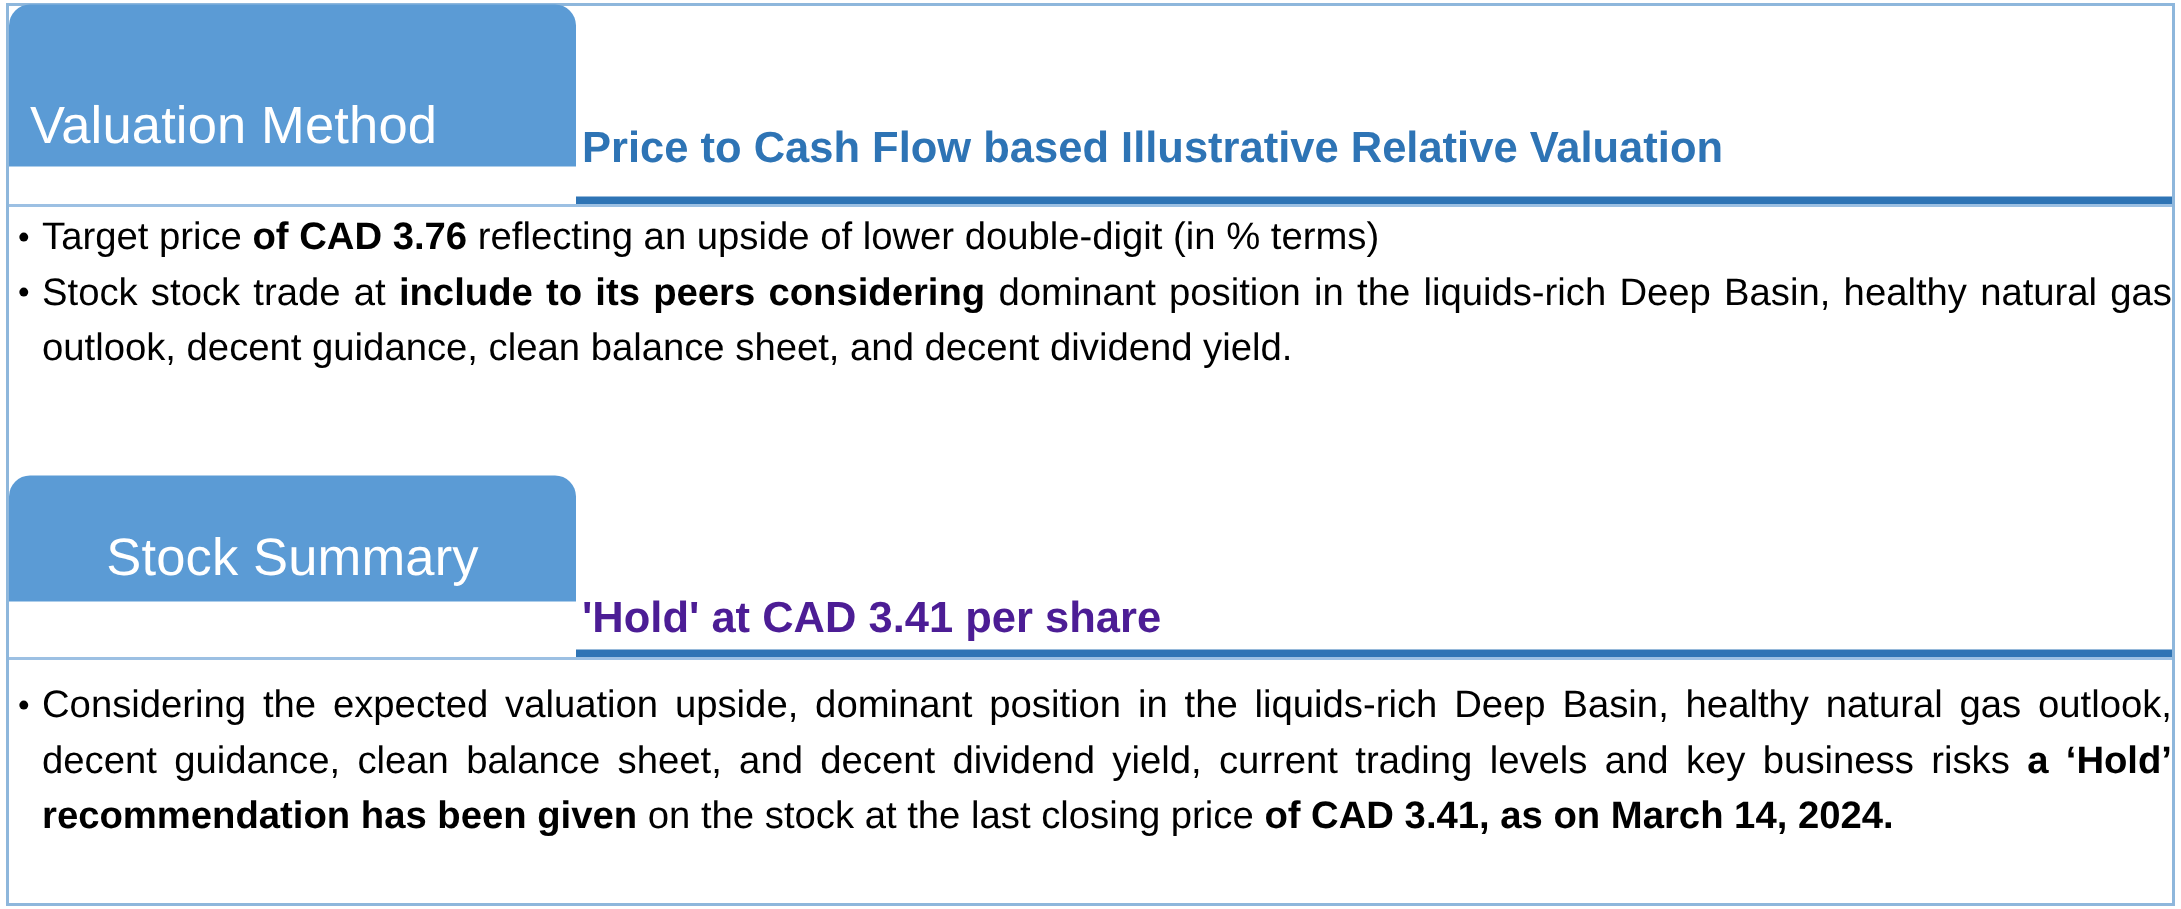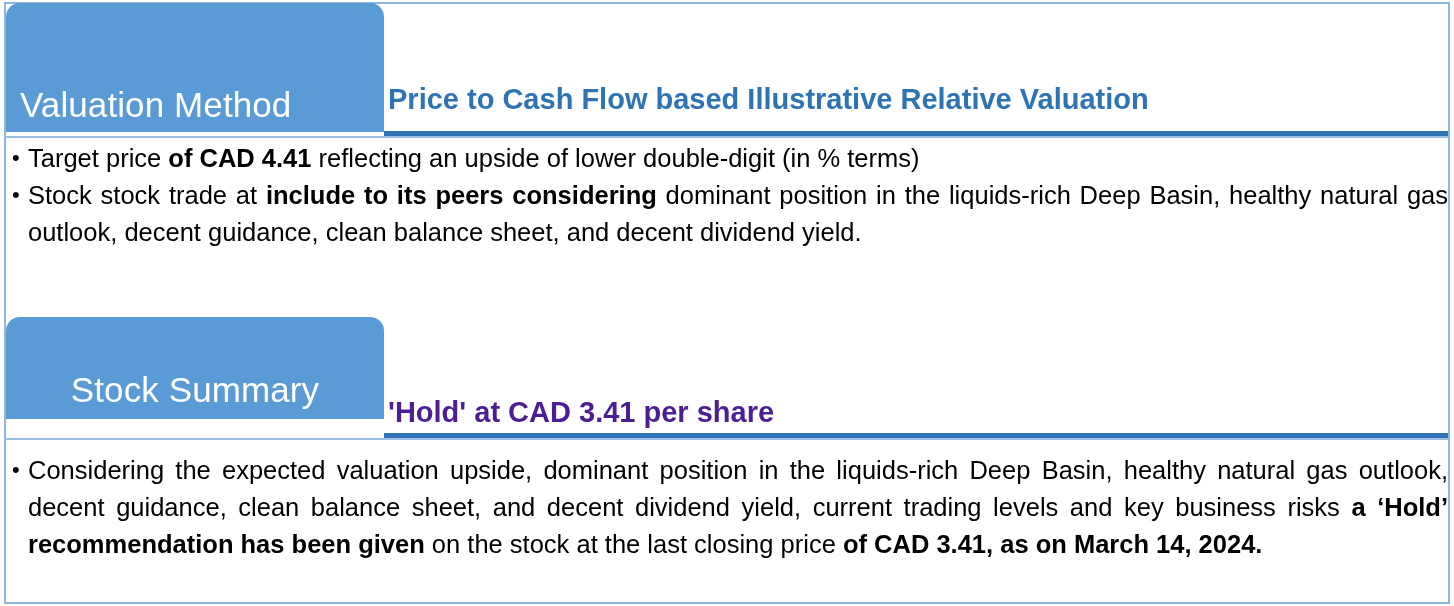--- a/index.html
+++ b/index.html
@@ -42,31 +42,31 @@
     align-items: flex-end;
     justify-content: center;
     padding-bottom: 7px;
     font-family: "Liberation Sans", sans-serif;
   }
 
   .tab-1 {
     left: 6px;
     top: 3px;
     width: 378px;
-    height: 129px;
+    height: 108px;
     border-radius: 14px 14px 0 0;
     justify-content: flex-start;
     padding-left: 14px;
   }
 
   .tab-2 {
     left: 6px;
     top: 317px;
     width: 378px;
-    height: 102px;
+    height: 84px;
     border-radius: 14px 14px 0 0;
     justify-content: center;
     padding-bottom: 9px;
   }
 
   
   .heading {
     position: absolute;
     color: #2E74B5;
     font-weight: bold;
@@ -149,21 +149,21 @@
     <span>Valuation Method</span>
   </div>
 
   <div class="heading heading-1" style="color: rgb(46, 116, 181); text-align: right;">Price to Cash Flow based Illustrative Relative Valuation</div>
 
   <div class="divider divider-1" style="background: rgb(46, 116, 181);"></div>
   <div class="rule rule-1"></div>
 
   <div class="body-block body-1">
     <ul>
-      <li class="just" id="b-0-0"><span>Target price </span><b>of CAD 4.41</b><span> reflecting an upside of lower double-digit (in % terms)</span></li>
+      <li class="just" id="b-0-0"><span>Target price </span><b>of CAD 3.76</b><span> reflecting an upside of lower double-digit (in % terms)</span></li>
       <li class="just" id="b-0-1"><span>Stock stock trade at </span><b>include to its peers considering</b><span> dominant position in the liquids-rich Deep Basin, healthy natural gas outlook, decent guidance, clean balance sheet, and decent dividend yield.</span></li>
     </ul>
   </div>
 
   <div class="tab tab-2" style="background: rgb(91, 155, 213);">
     <span>Stock Summary</span>
   </div>
 
   <div class="heading heading-2" style="color: #4c1d95;">'Hold' at CAD 3.41 per share</div>
 

